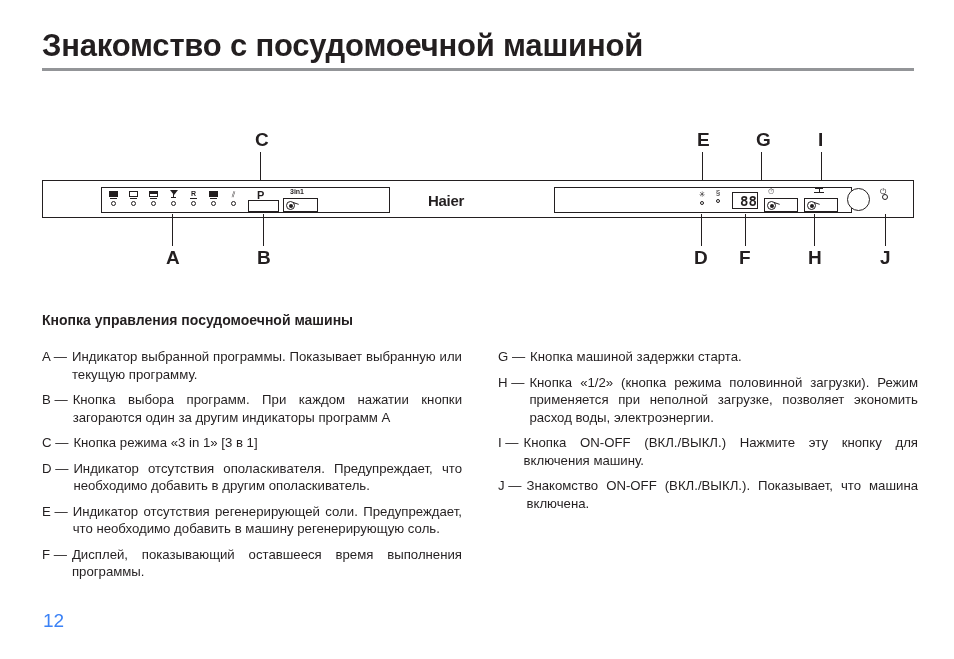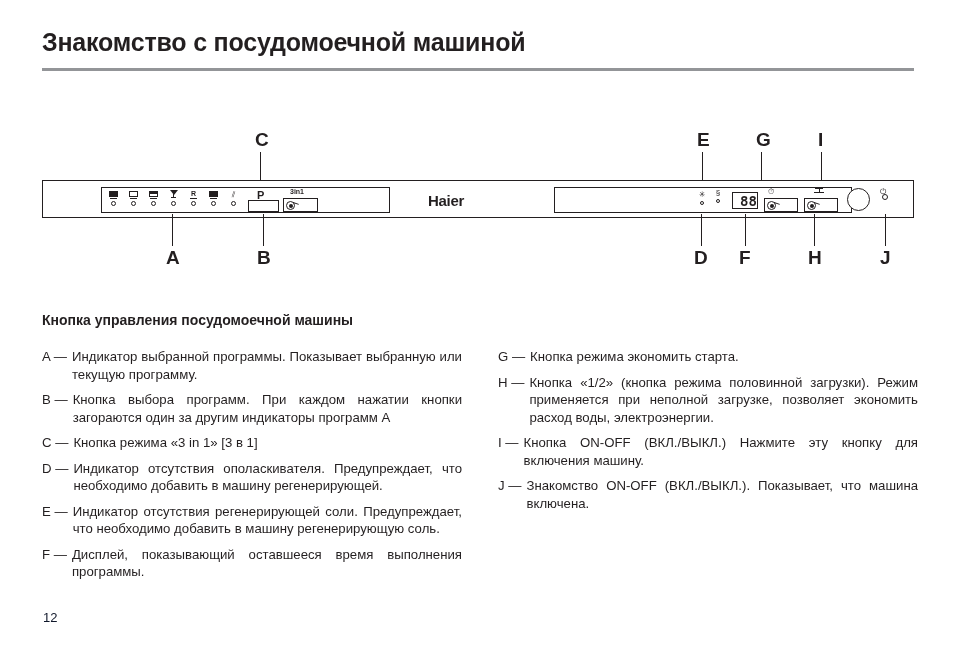--- a/index.html
+++ b/index.html
@@ -14,21 +14,21 @@
     font-family: "Liberation Sans", sans-serif;
     color: #231f20;
     overflow: hidden;
   }
 
   
   .page-title {
     position: absolute;
     left: 42px;
     top: 28px;
-    font-size: 25px;
+    font-size: 31px;
     font-weight: bold;
     letter-spacing: -0.2px;
     color: #231f20;
     white-space: nowrap;
   }
   .title-rule {
     position: absolute;
     left: 42px;
     top: 68px;
     width: 872px;
@@ -301,22 +301,22 @@
     padding-right: 5px;
   }
   .entry-text {
     flex: 1 1 auto;
   }
 
   .page-number {
     position: absolute;
     left: 43px;
     top: 610px;
-    font-size: 13px;
-    color: #0f172a;
+    font-size: 19px;
+    color: #3b82f6;
   }
 </style>
 </head>
 <body>
 
 <div class="page-title">Знакомство с посудомоечной машиной</div>
 <div class="title-rule"></div>
 
 <div class="diagram">
 
@@ -467,36 +467,36 @@
   <div class="entry">
     <span class="entry-key">B —</span>
     <span class="entry-text">Кнопка выбора программ. При каждом нажатии кнопки загораются один за другим индикаторы программ A</span>
   </div>
   <div class="entry">
     <span class="entry-key">C —</span>
     <span class="entry-text">Кнопка режима «3 in 1» [3 в 1]</span>
   </div>
   <div class="entry">
     <span class="entry-key">D —</span>
-    <span class="entry-text">Индикатор отсутствия ополаскивателя. Предупреждает, что необходимо добавить в машину регенерирующей.</span>
+    <span class="entry-text">Индикатор отсутствия ополаскивателя. Предупреждает, что необходимо добавить в другим ополаскиватель.</span>
   </div>
   <div class="entry">
     <span class="entry-key">E —</span>
     <span class="entry-text">Индикатор отсутствия регенерирующей соли. Предупреждает, что необходимо добавить в машину регенерирующую соль.</span>
   </div>
   <div class="entry">
     <span class="entry-key">F —</span>
     <span class="entry-text">Дисплей, показывающий оставшееся время выполнения программы.</span>
   </div>
 </div>
 
 <div class="col col-right">
   <div class="entry">
     <span class="entry-key">G —</span>
-    <span class="entry-text">Кнопка режима экономить старта.</span>
+    <span class="entry-text">Кнопка машиной задержки старта.</span>
   </div>
   <div class="entry">
     <span class="entry-key">H —</span>
     <span class="entry-text">Кнопка «1/2» (кнопка режима половинной загрузки). Режим применяется при неполной загрузке, позволяет экономить расход воды, электроэнергии.</span>
   </div>
   <div class="entry">
     <span class="entry-key">I —</span>
     <span class="entry-text">Кнопка ON-OFF (ВКЛ./ВЫКЛ.) Нажмите эту кнопку для включения машину.</span>
   </div>
   <div class="entry">

